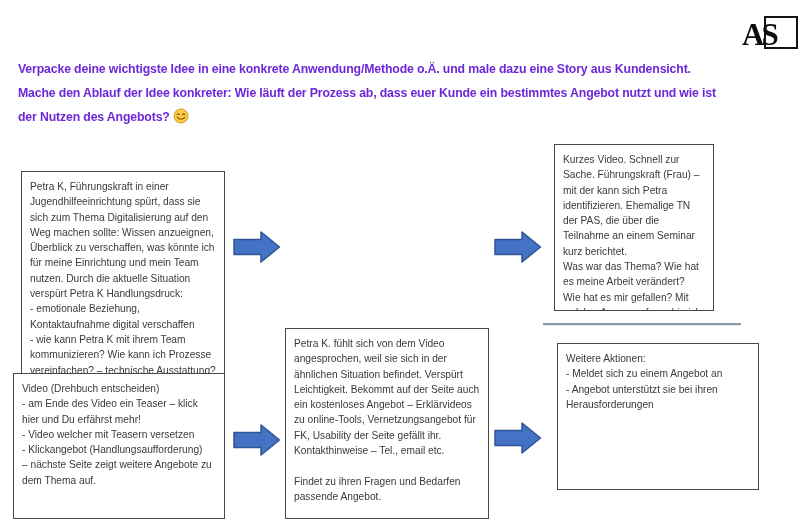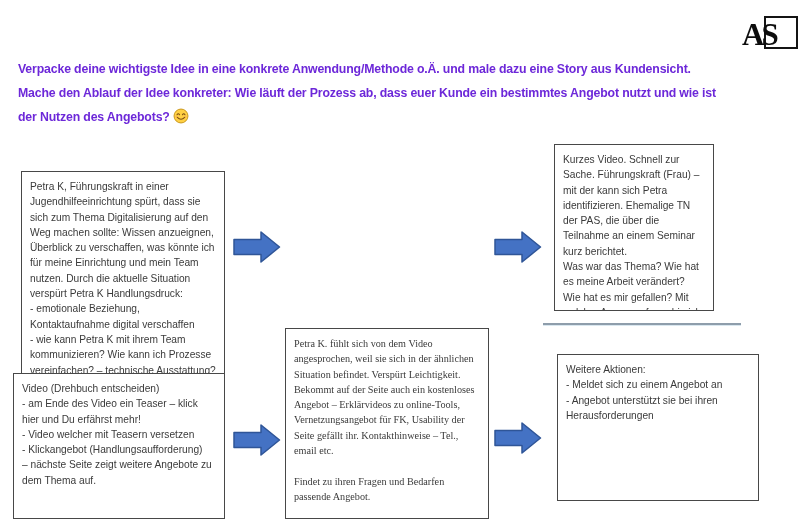--- a/index.html
+++ b/index.html
@@ -60,27 +60,27 @@
   <div class="divider"></div>
 
   <div class="box" style="left:13px;top:373px;width:212px;height:146px;">
     <div class="box-text">Video (Drehbuch entscheiden)
 - am Ende des Video ein Teaser – klick hier und Du erfährst mehr!
 - Video welcher mit Teasern versetzen
 - Klickangebot (Handlungsaufforderung)
 – nächste Seite zeigt weitere Angebote zu dem Thema auf.</div>
   </div>
 
-  <div class="box" style="left:285px;top:328px;width:204px;height:191px;font-family:Liberation Serif, serif;">
+  <div class="box" style="left:285px;top:328px;width:204px;height:191px;">
     <div class="box-text">Petra K. fühlt sich von dem Video angesprochen, weil sie sich in der ähnlichen Situation befindet. Verspürt Leichtigkeit. Bekommt auf der Seite auch ein kostenloses Angebot – Erklärvideos zu online-Tools, Vernetzungsangebot für FK, Usability der Seite gefällt ihr. Kontakthinweise – Tel., email etc.
 
 Findet zu ihren Fragen und Bedarfen passende Angebot.</div>
   </div>
 
-  <div class="box" style="left:557px;top:343px;width:202px;height:147px;margin-top:11px;">
+  <div class="box" style="left:557px;top:343px;width:202px;height:147px;">
     <div class="box-text">Weitere Aktionen:
 - Meldet sich zu einem Angebot an
 - Angebot unterstützt sie bei ihren Herausforderungen</div>
   </div>
 
   <svg class="arrow" style="left:233px;top:230px;" width="48" height="34" viewBox="0 0 48 34">
     <polygon points="1,9.5 28,9.5 28,2 46.5,17 28,32 28,24.5 1,24.5" stroke="#2f5597" stroke-width="1.5" stroke-linejoin="round" fill="#4472c4"></polygon>
   </svg>
   <svg class="arrow" style="left:494px;top:230px;" width="48" height="34" viewBox="0 0 48 34">
     <polygon points="1,9.5 28,9.5 28,2 46.5,17 28,32 28,24.5 1,24.5" stroke="#2f5597" stroke-width="1.5" stroke-linejoin="round" fill="#4472c4"></polygon>

